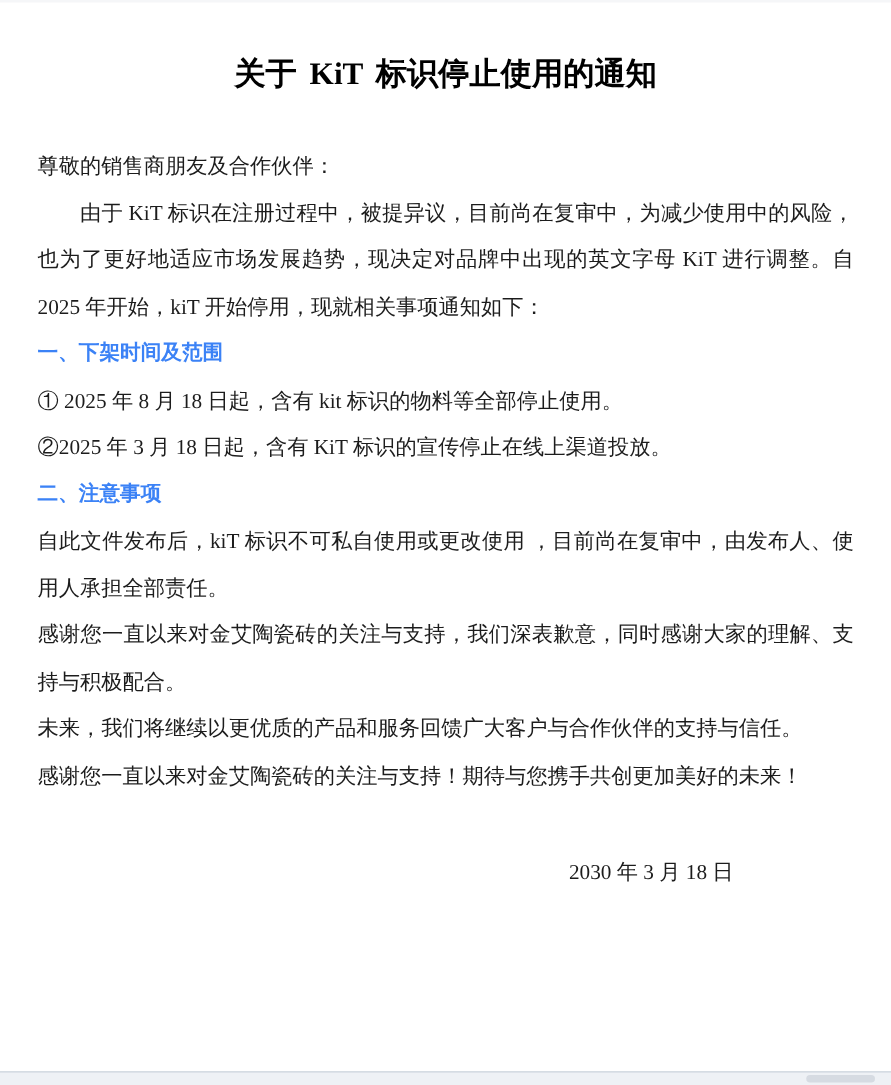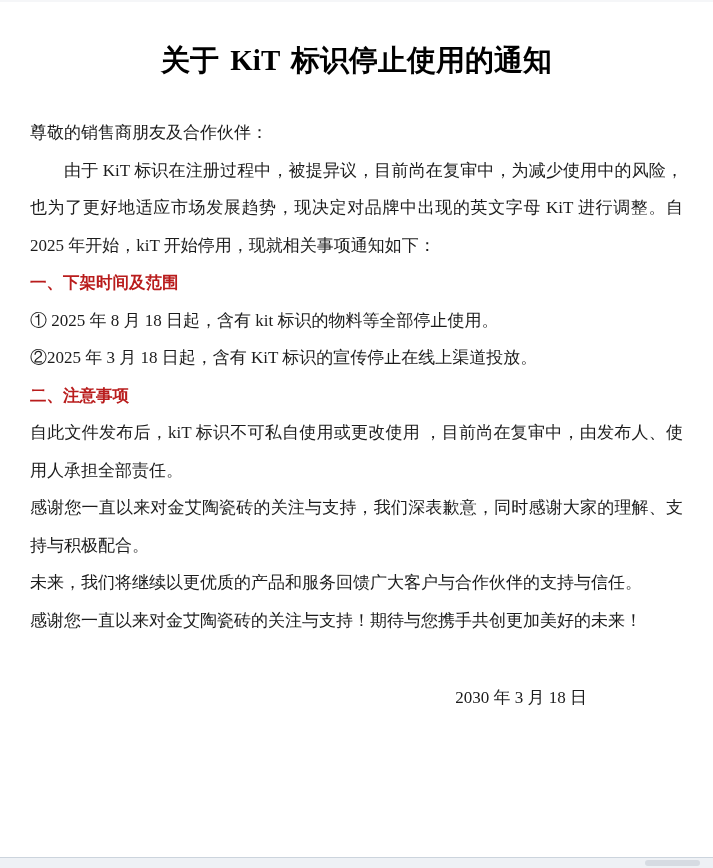--- a/index.html
+++ b/index.html
@@ -24,21 +24,21 @@
   }
   .doc {
     position: absolute;
     top: 0;
     left: 30px;
     width: 653px;
   }
   .doc-title {
     margin-top: 44px;
     text-align: center;
-    font-size: 29px;
+    font-size: 25px;
     font-weight: bold;
     color: #000000;
     line-height: 32px;
     word-spacing: 4px;
   }
   .greeting {
     margin-top: 38px;
     font-size: 17px;
     line-height: 37.5px;
   }
@@ -51,21 +51,21 @@
     margin: 0;
   }
   .intro {
     text-indent: 2em;
   }
   .section-heading {
     font-family: "Liberation Sans", "DejaVu Sans", sans-serif;
     font-weight: bold;
     font-size: 16.5px;
     line-height: 37.5px;
-    color: #b91c1c;
+    color: #3b82f6;
     text-align: left;
   }
   .signature {
     margin-top: 40px;
     margin-left: auto;
     margin-right: 57px;
     width: 210px;
     text-align: center;
     font-size: 17px;
   }

